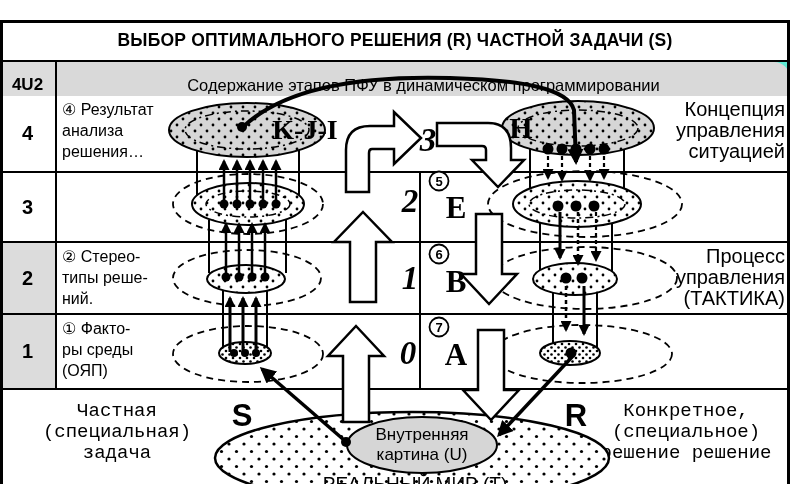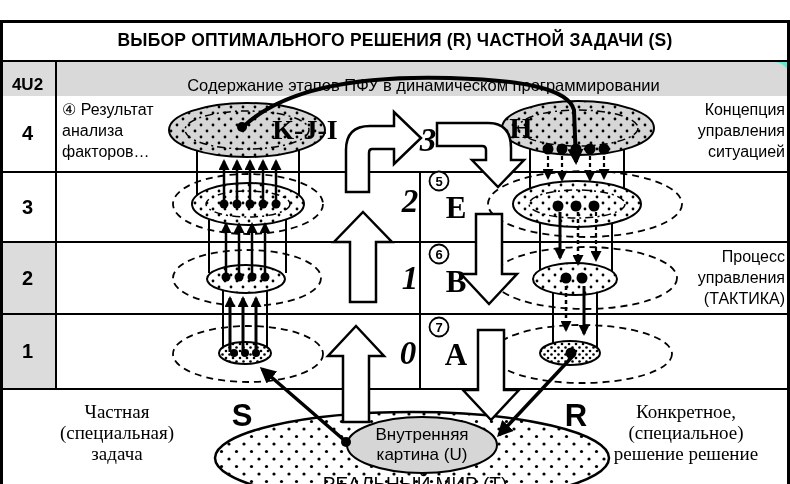--- a/index.html
+++ b/index.html
@@ -25,26 +25,26 @@
   .subcode{font-size:17px;}
   .subtext{
     position:absolute;left:57px;right:0;top:0;bottom:0;display:flex;align-items:center;justify-content:center;
     font-size:16.5px;
   }
   .lcell{
     position:absolute;left:62px;top:3px;width:110px;font-size:16px;line-height:21px;
     white-space:pre-line;text-align:left;
   }
   .rcell{
-    position:absolute;right:5px;top:3px;width:190px;font-size:16px;line-height:21px;
+    position:absolute;right:5px;top:3px;width:190px;font-size:20px;line-height:21px;
     white-space:pre-line;text-align:right;
   }
   .divider{position:absolute;left:419px;top:153px;width:2px;height:217px;background:#000;z-index:2;}
   .caption{
-    position:absolute;font-family:Liberation Serif, serif;font-size:19px;line-height:21px;
+    position:absolute;font-family:Liberation Mono, monospace;font-size:19px;line-height:21px;
     text-align:center;white-space:pre-line;z-index:3;
   }
   .caption-left{left:8px;top:381px;width:218px;}
   .caption-right{left:588px;top:381px;width:196px;}
   svg.overlay{position:absolute;left:0;top:0;z-index:5;}
 </style>
 </head>
 <body>
 
 <div id="canvas">
@@ -55,39 +55,45 @@
 
   <div class="row sub-row">
     <div class="numcell gray subcode">4U2</div>
     <div class="subtext">Содержание этапов ПФУ в динамическом программировании</div>
   </div>
 
   <div class="row row4">
     <div class="numcell">4</div>
     <div class="lcell">④ Результат
 анализа
-факторов…</div>
+решения…</div>
     <div class="rcell">Концепция
 управления
 ситуацией</div>
   </div>
 
   <div class="row row3">
     <div class="numcell">3</div>
   </div>
 
   <div class="row row2">
     <div class="numcell gray">2</div>
+    <div class="lcell">② Стерео-
+типы реше-
+ний.</div>
     <div class="rcell">Процесс
 управления
 (ТАКТИКА)</div>
   </div>
 
   <div class="row row1">
     <div class="numcell gray">1</div>
+    <div class="lcell">① Факто-
+ры среды
+(ОЯП)</div>
   </div>
 
   <div class="bottom-zone"></div>
   <div class="divider"></div>
 
   <div class="caption caption-left">Частная
 (специальная)
 задача</div>
   <div class="caption caption-right">Конкретное,
 (специальное)

